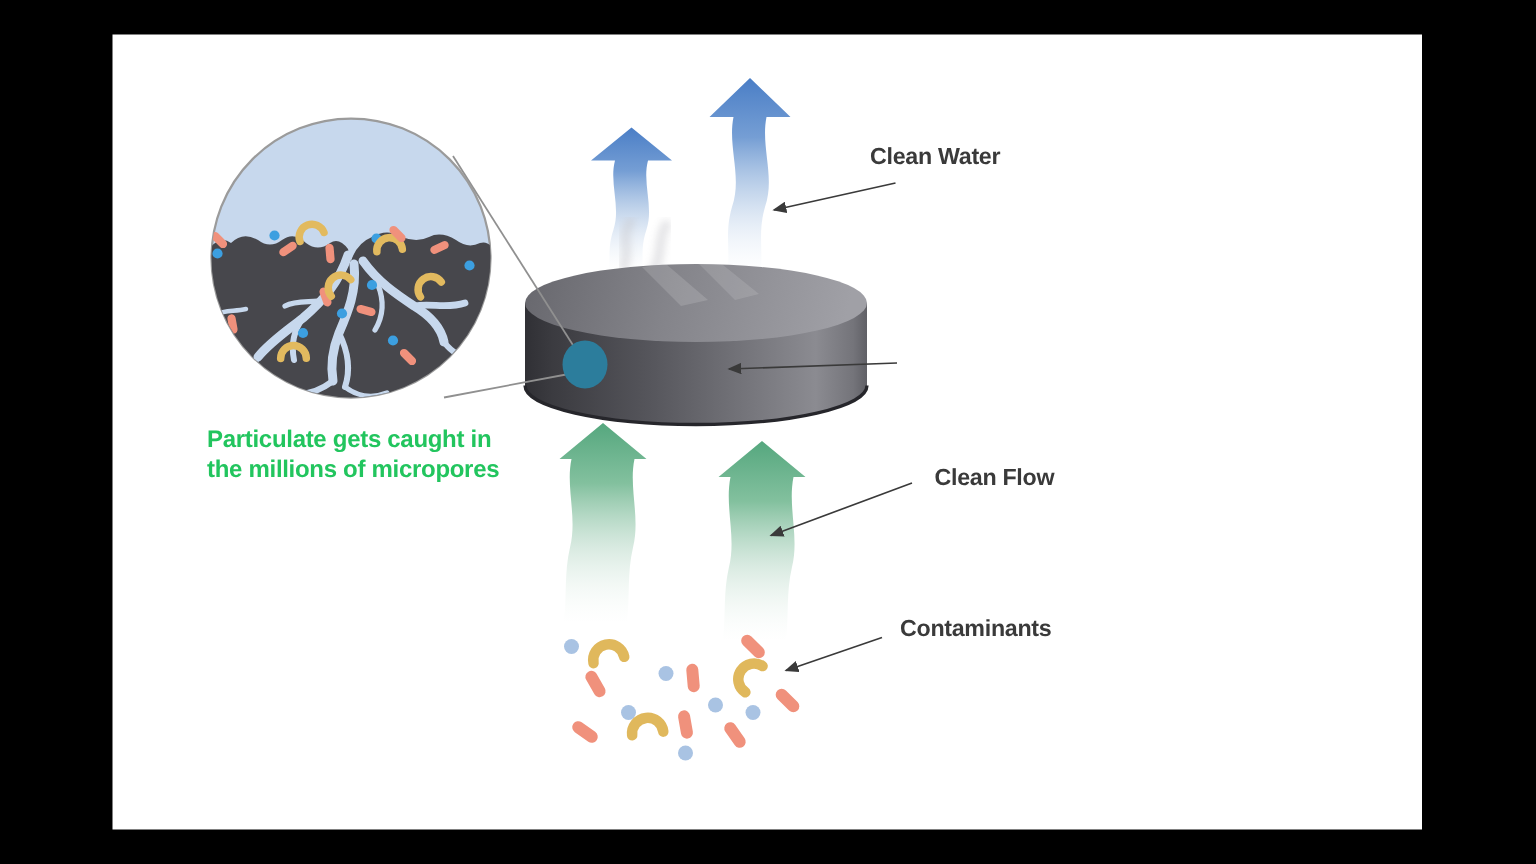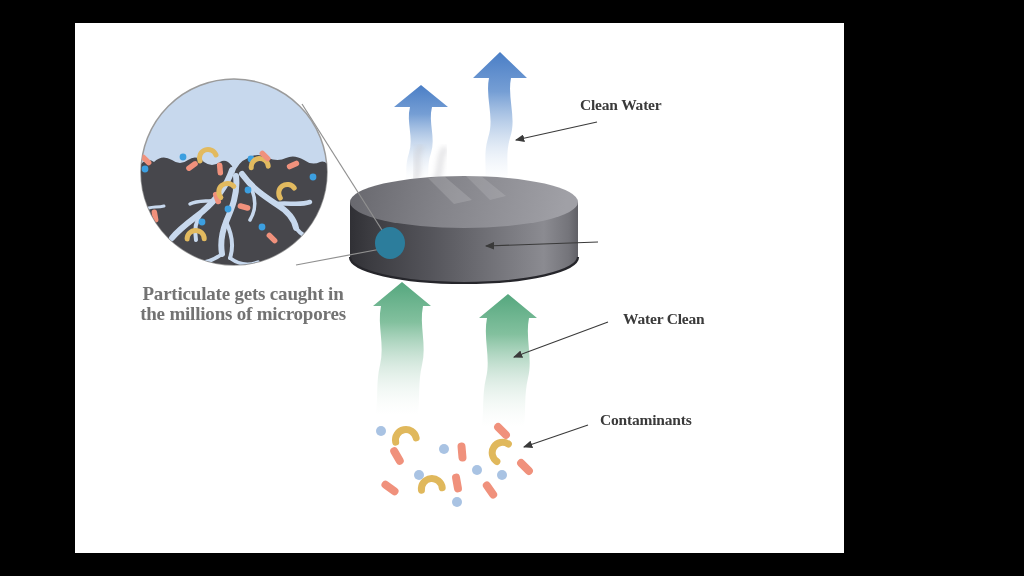--- a/index.html
+++ b/index.html
@@ -1,21 +1,21 @@
 <!DOCTYPE html>
 <html><head>
 <meta charset="utf-8">
 <style>
   html,body{margin:0;padding:0;background:#000;}
-  #stage{position:relative;width:844px;height:576px;background:#000;overflow:hidden;
-         font-family:Liberation Serif, serif;text-align:center;}
+  #stage{position:relative;width:1024px;height:576px;background:#000;overflow:hidden;
+         font-family:Liberation Sans, sans-serif;}
   #diagram-svg{position:absolute;left:0;top:0;}
   .lbl{position:absolute;color:#3a3a3a;font-size:15.5px;font-weight:600;
        letter-spacing:-0.2px;white-space:nowrap;}
-  .caption{position:absolute;color:#737373;font-size:19px;font-weight:600;
+  .caption{position:absolute;color:#22c55e;font-size:16px;font-weight:600;
        letter-spacing:-0.2px;line-height:20px;}
 </style>
 </head>
 <body>
 
 <div id="stage">
 
   <svg id="diagram-svg" width="1024" height="576" viewBox="0 0 1024 576">
     <defs>
       <clipPath id="insetClip">
@@ -178,21 +178,21 @@
 
     <g stroke="#3a3a3a" stroke-width="1.1">
       <line x1="597" y1="122" x2="516" y2="140" marker-end="url(#arrowHead)"></line>
       <line x1="598" y1="242" x2="486" y2="246" marker-end="url(#arrowHead)"></line>
       <line x1="608" y1="322" x2="514" y2="357" marker-end="url(#arrowHead)"></line>
       <line x1="588" y1="425" x2="524" y2="447" marker-end="url(#arrowHead)"></line>
     </g>
   </svg>
 
   <div class="lbl" style="left:580px;top:96px;">Clean Water</div>
-  <div class="lbl" style="left:623px;top:310px;">Water Clean</div>
+  <div class="lbl" style="left:623px;top:310px;">Clean Flow</div>
   <div class="lbl" style="left:600px;top:411px;">Contaminants</div>
 
   <div class="caption" style="left:138px;top:284px;width:210px;">
     <div>Particulate gets caught in</div>
     <div>the millions of micropores</div>
   </div>
 
 </div>
 
 </body></html>

